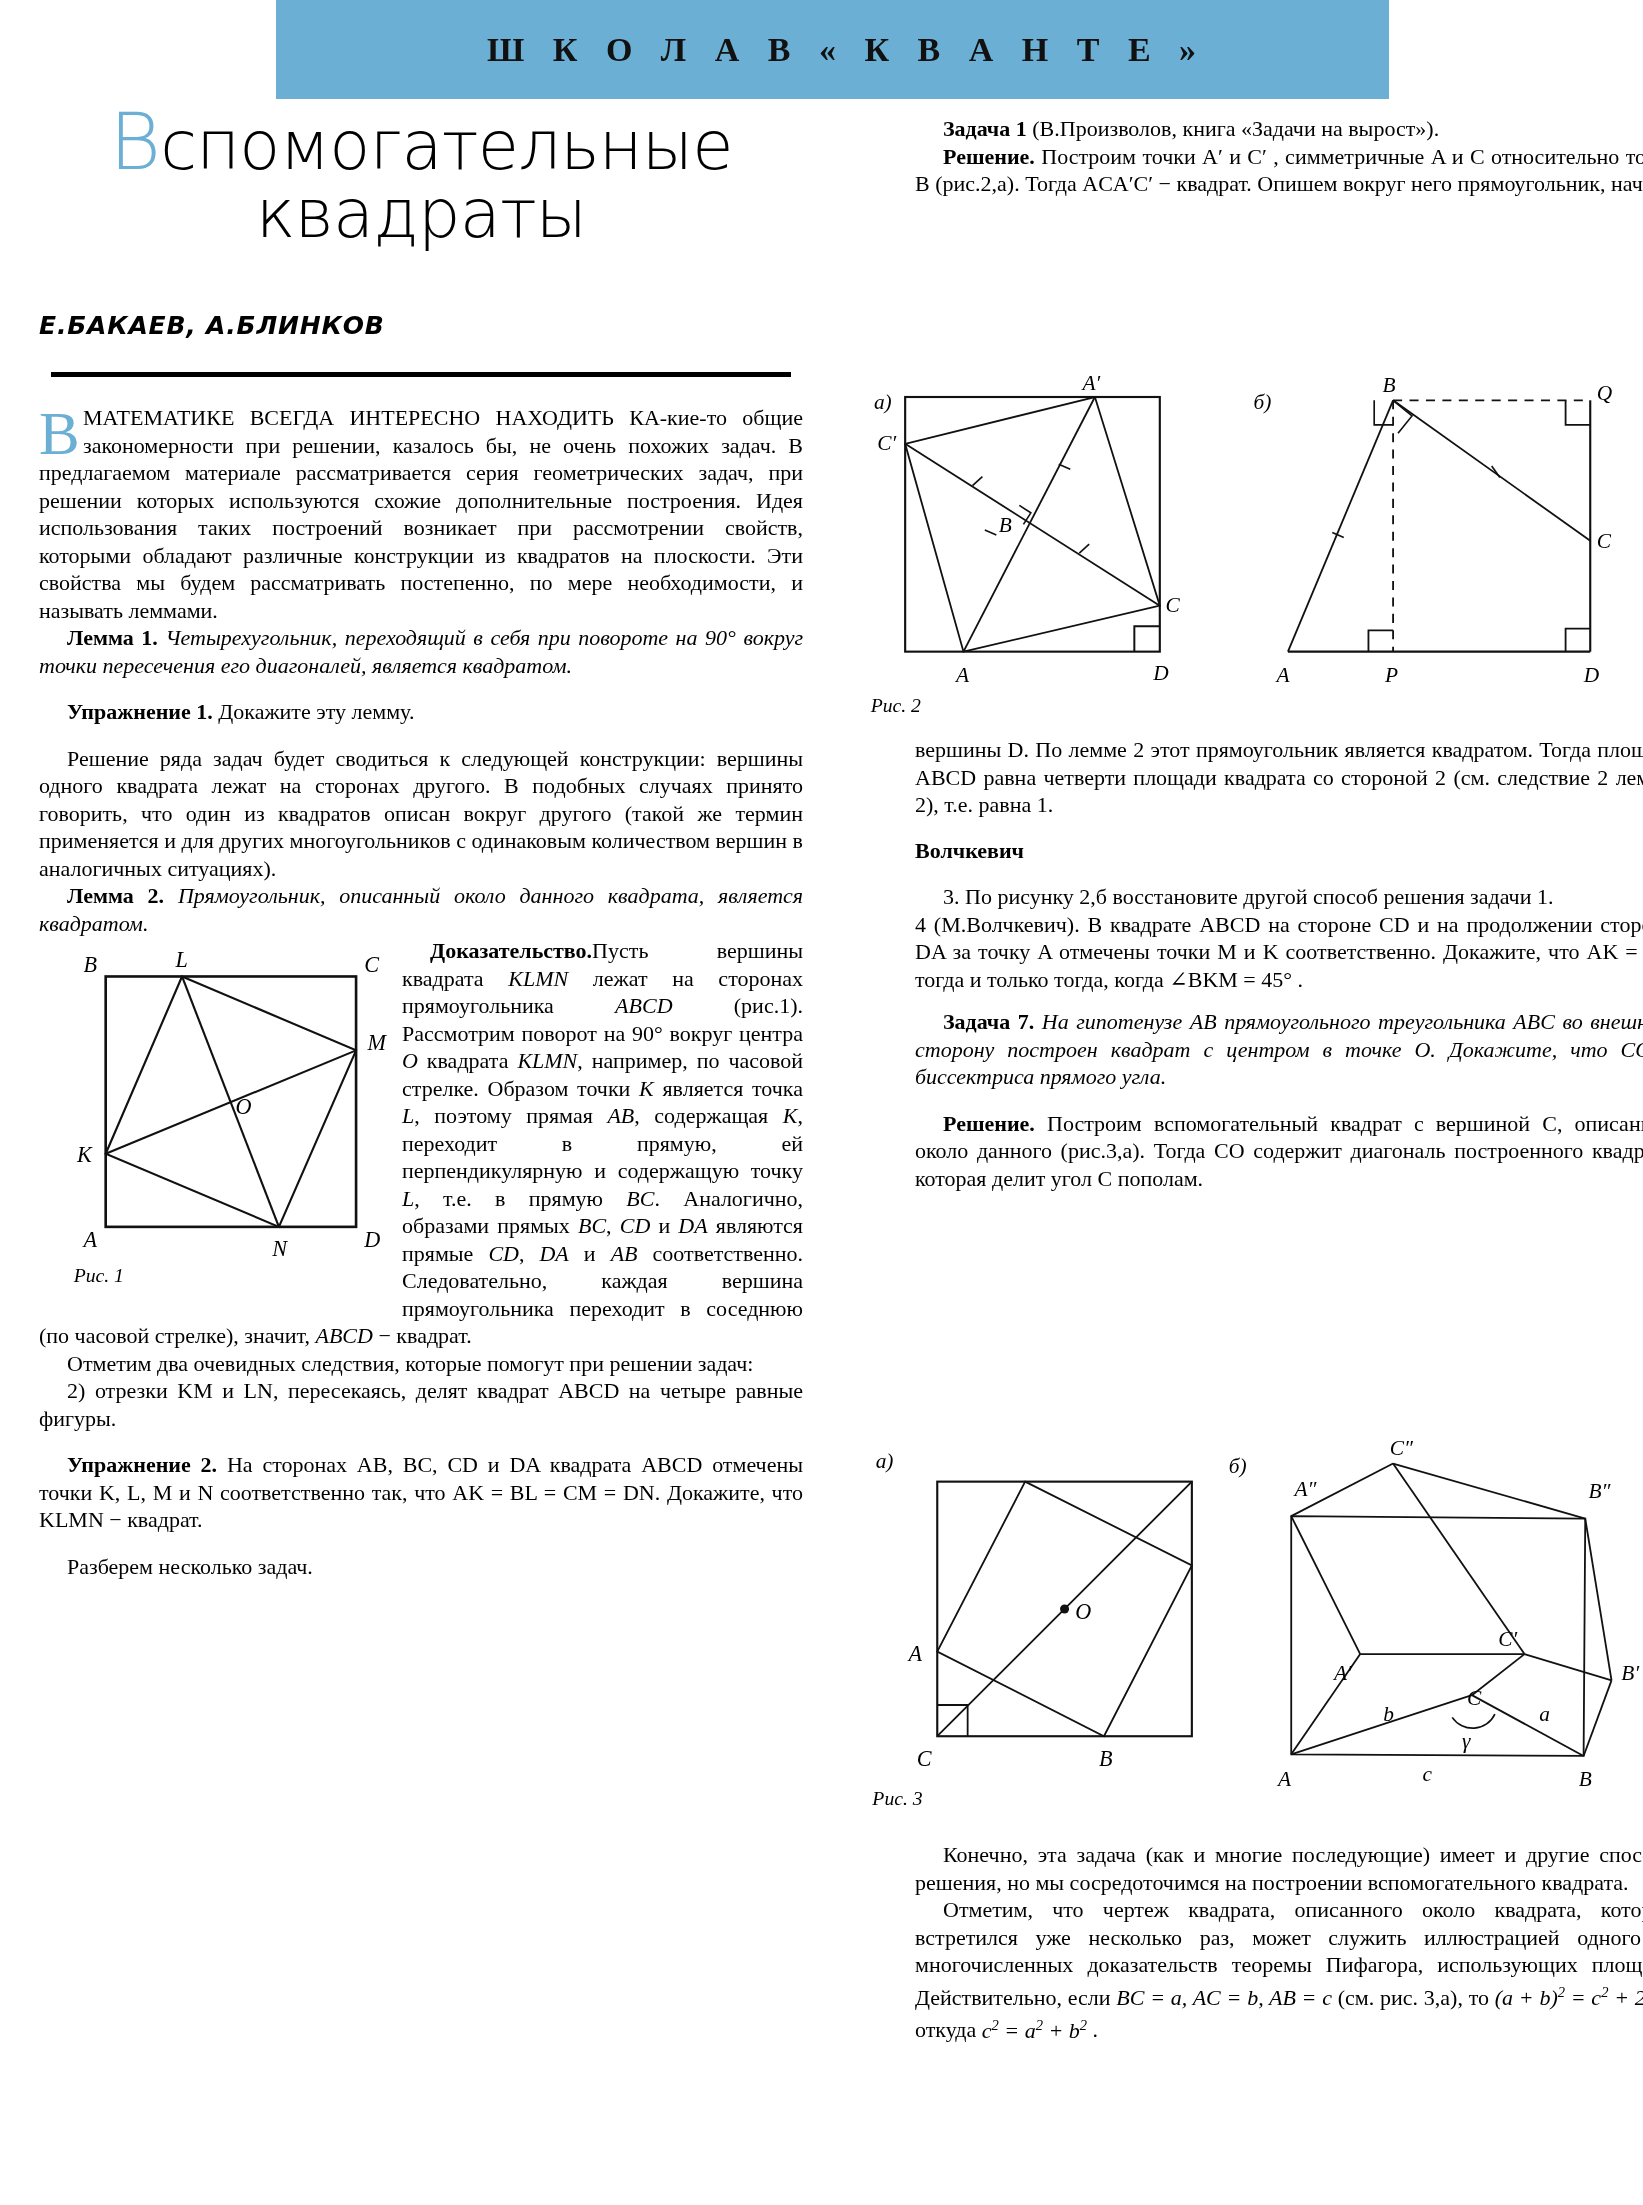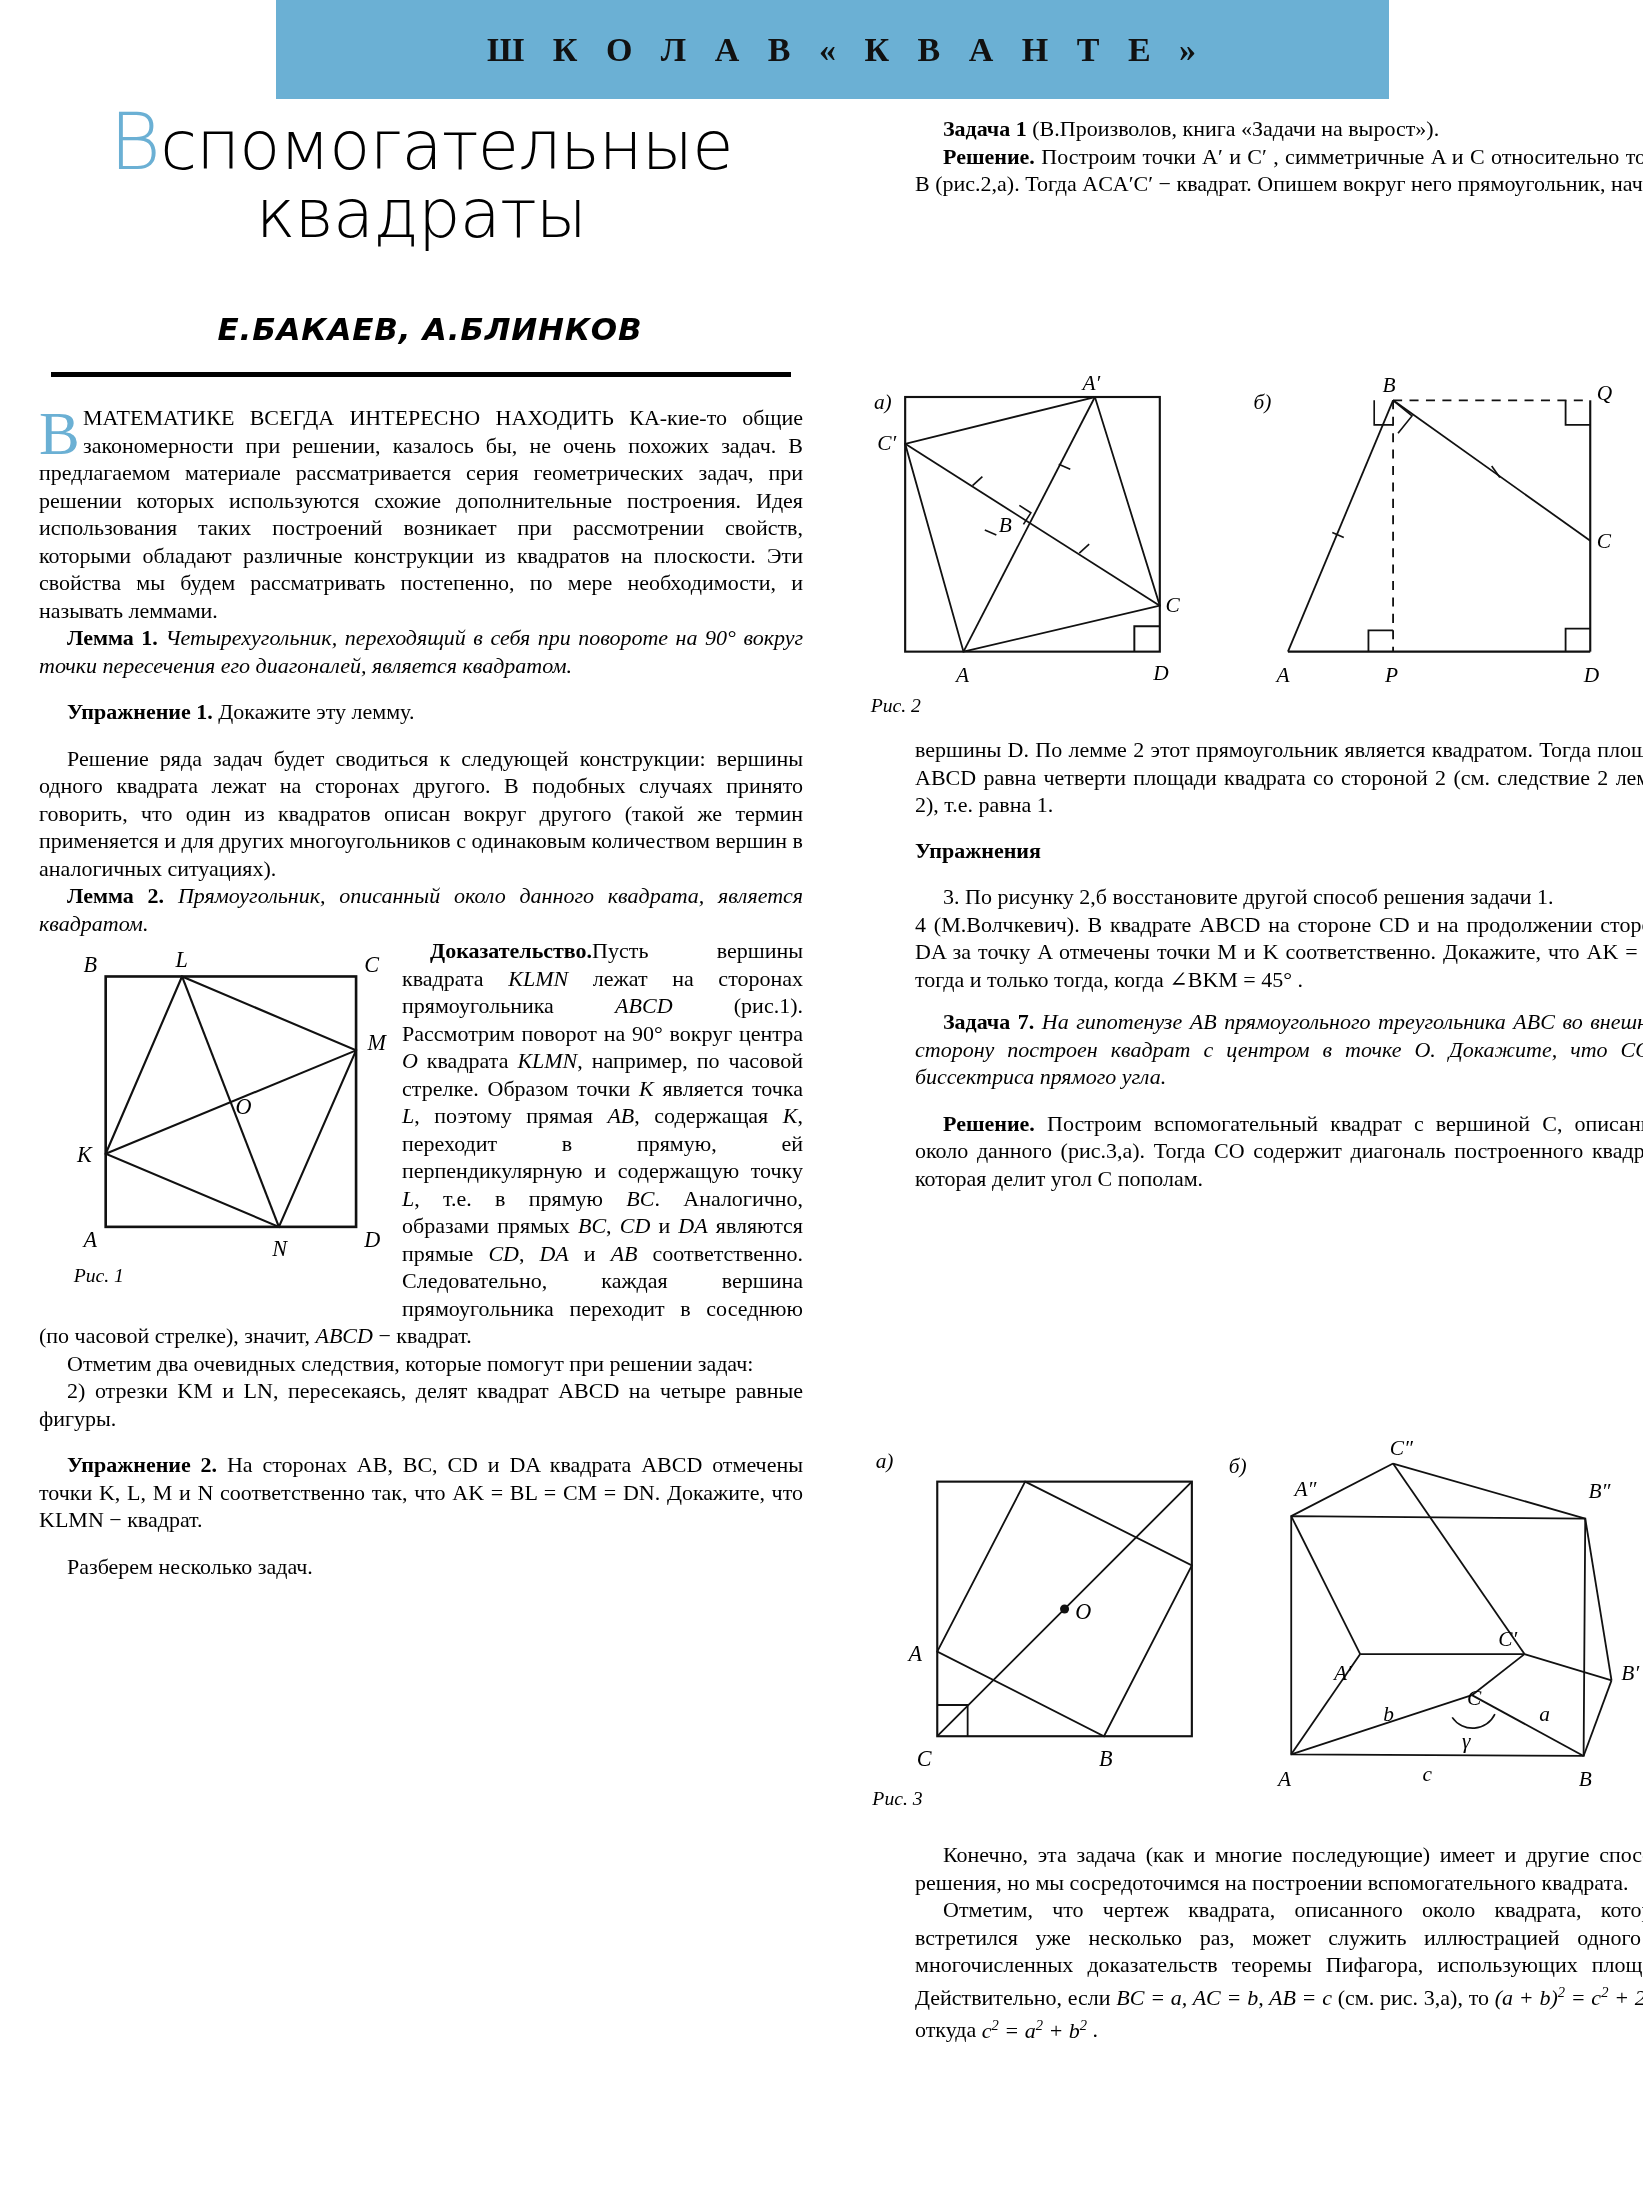--- a/index.html
+++ b/index.html
@@ -32,23 +32,23 @@
   
   .title{
     font-family:"DejaVu Sans","Liberation Sans",sans-serif;
     font-weight:300;font-size:67px;line-height:1.02;
     text-align:center;letter-spacing:-0.8px;
     margin:0;padding:0;
   }
   .title .cap{color:#6bb0d4;font-size:79px;line-height:0.9;}
   .title-wrap{position:absolute;left:39px;top:107px;width:764px;}
   .authors{
-    position:absolute;left:48px;top:311px;width:764px;
-    text-align:center;font-family:"DejaVu Sans","Liberation Sans",sans-serif;
-    font-style:italic;font-weight:bold;font-size:31px;letter-spacing:0.8px;
+    position:absolute;left:39px;top:311px;width:764px;
+    font-family:"DejaVu Sans","Liberation Sans",sans-serif;
+    font-style:italic;font-weight:bold;font-size:25px;letter-spacing:0.8px;
   }
   .rule{
     position:absolute;left:51px;top:372px;width:740px;height:5px;background:#000;
   }
 
   
   .body-col{
     position:absolute;width:764px;
     font-size:22px;line-height:27.5px;text-align:justify;
     text-justify:inter-word;
@@ -220,21 +220,21 @@
     <text x="872" y="375" font-size="26">D</text>
 
     <text x="4" y="412" font-size="24" font-family="DejaVu Sans, sans-serif" font-style="italic">Рис. 2</text>
   </svg>
 </div>
 
 <div class="body-col col-right" style="top:736px;">
   <p class="noind">вершины D. По лемме 2 этот прямоугольник является квадратом. Тогда площадь ABCD равна четверти площади квадрата со стороной 2 (см. следствие 2 леммы 2), т.е. равна 1.</p>
 
   <p class="noind gap" style="margin-top:18px;">
-    <b>Упражнения</b>
+    <b>Волчкевич</b>
   </p>
 
   <p class="gap">3. По рисунку 2,б восстановите другой способ решения задачи 1.</p>
   <p class="noind">4 (М.Волчкевич). В квадрате ABCD на стороне CD и на продолжении стороны DA за точку A отмечены точки M и K соответственно. Докажите, что AK = CM тогда и только тогда, когда ∠BKM = 45° .</p>
 
   <p class="gap" style="margin-top:15px;">
     <b>Задача 7.</b>
     <i>На гипотенузе AB прямоугольного треугольника ABC во внешнюю сторону построен квадрат с центром в точке О. Докажите, что СО − биссектриса прямого угла.</i>
   </p>
 

